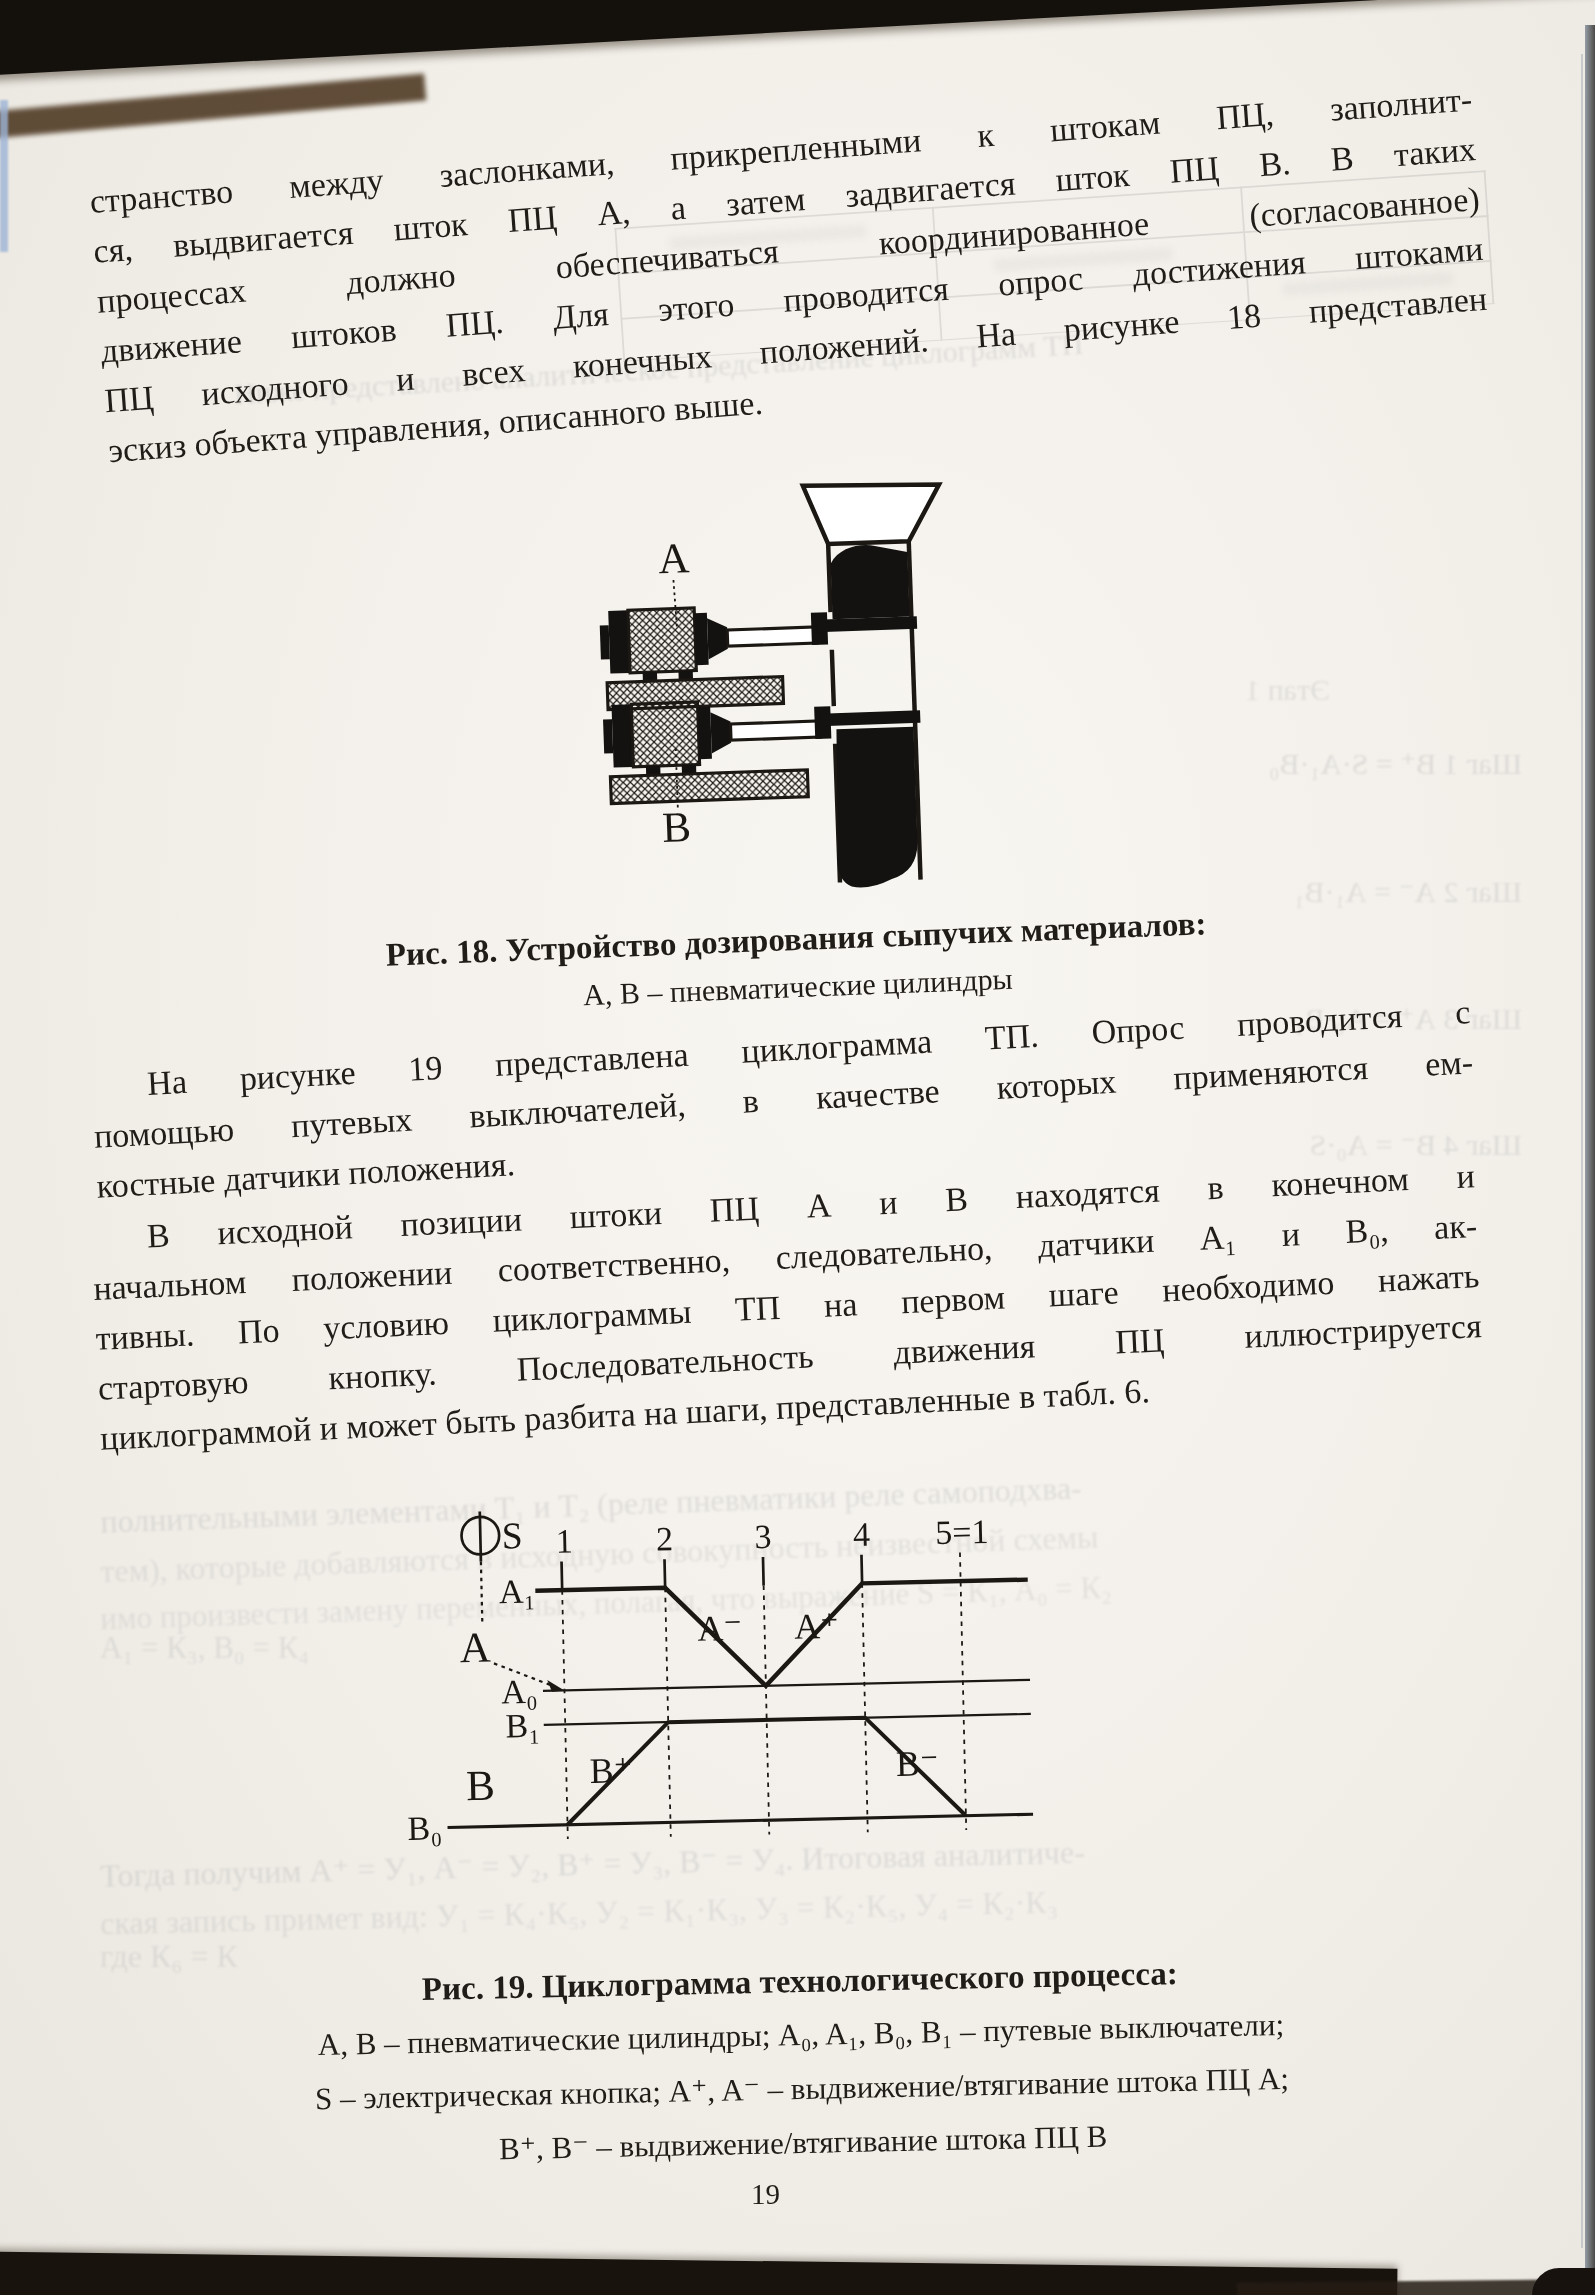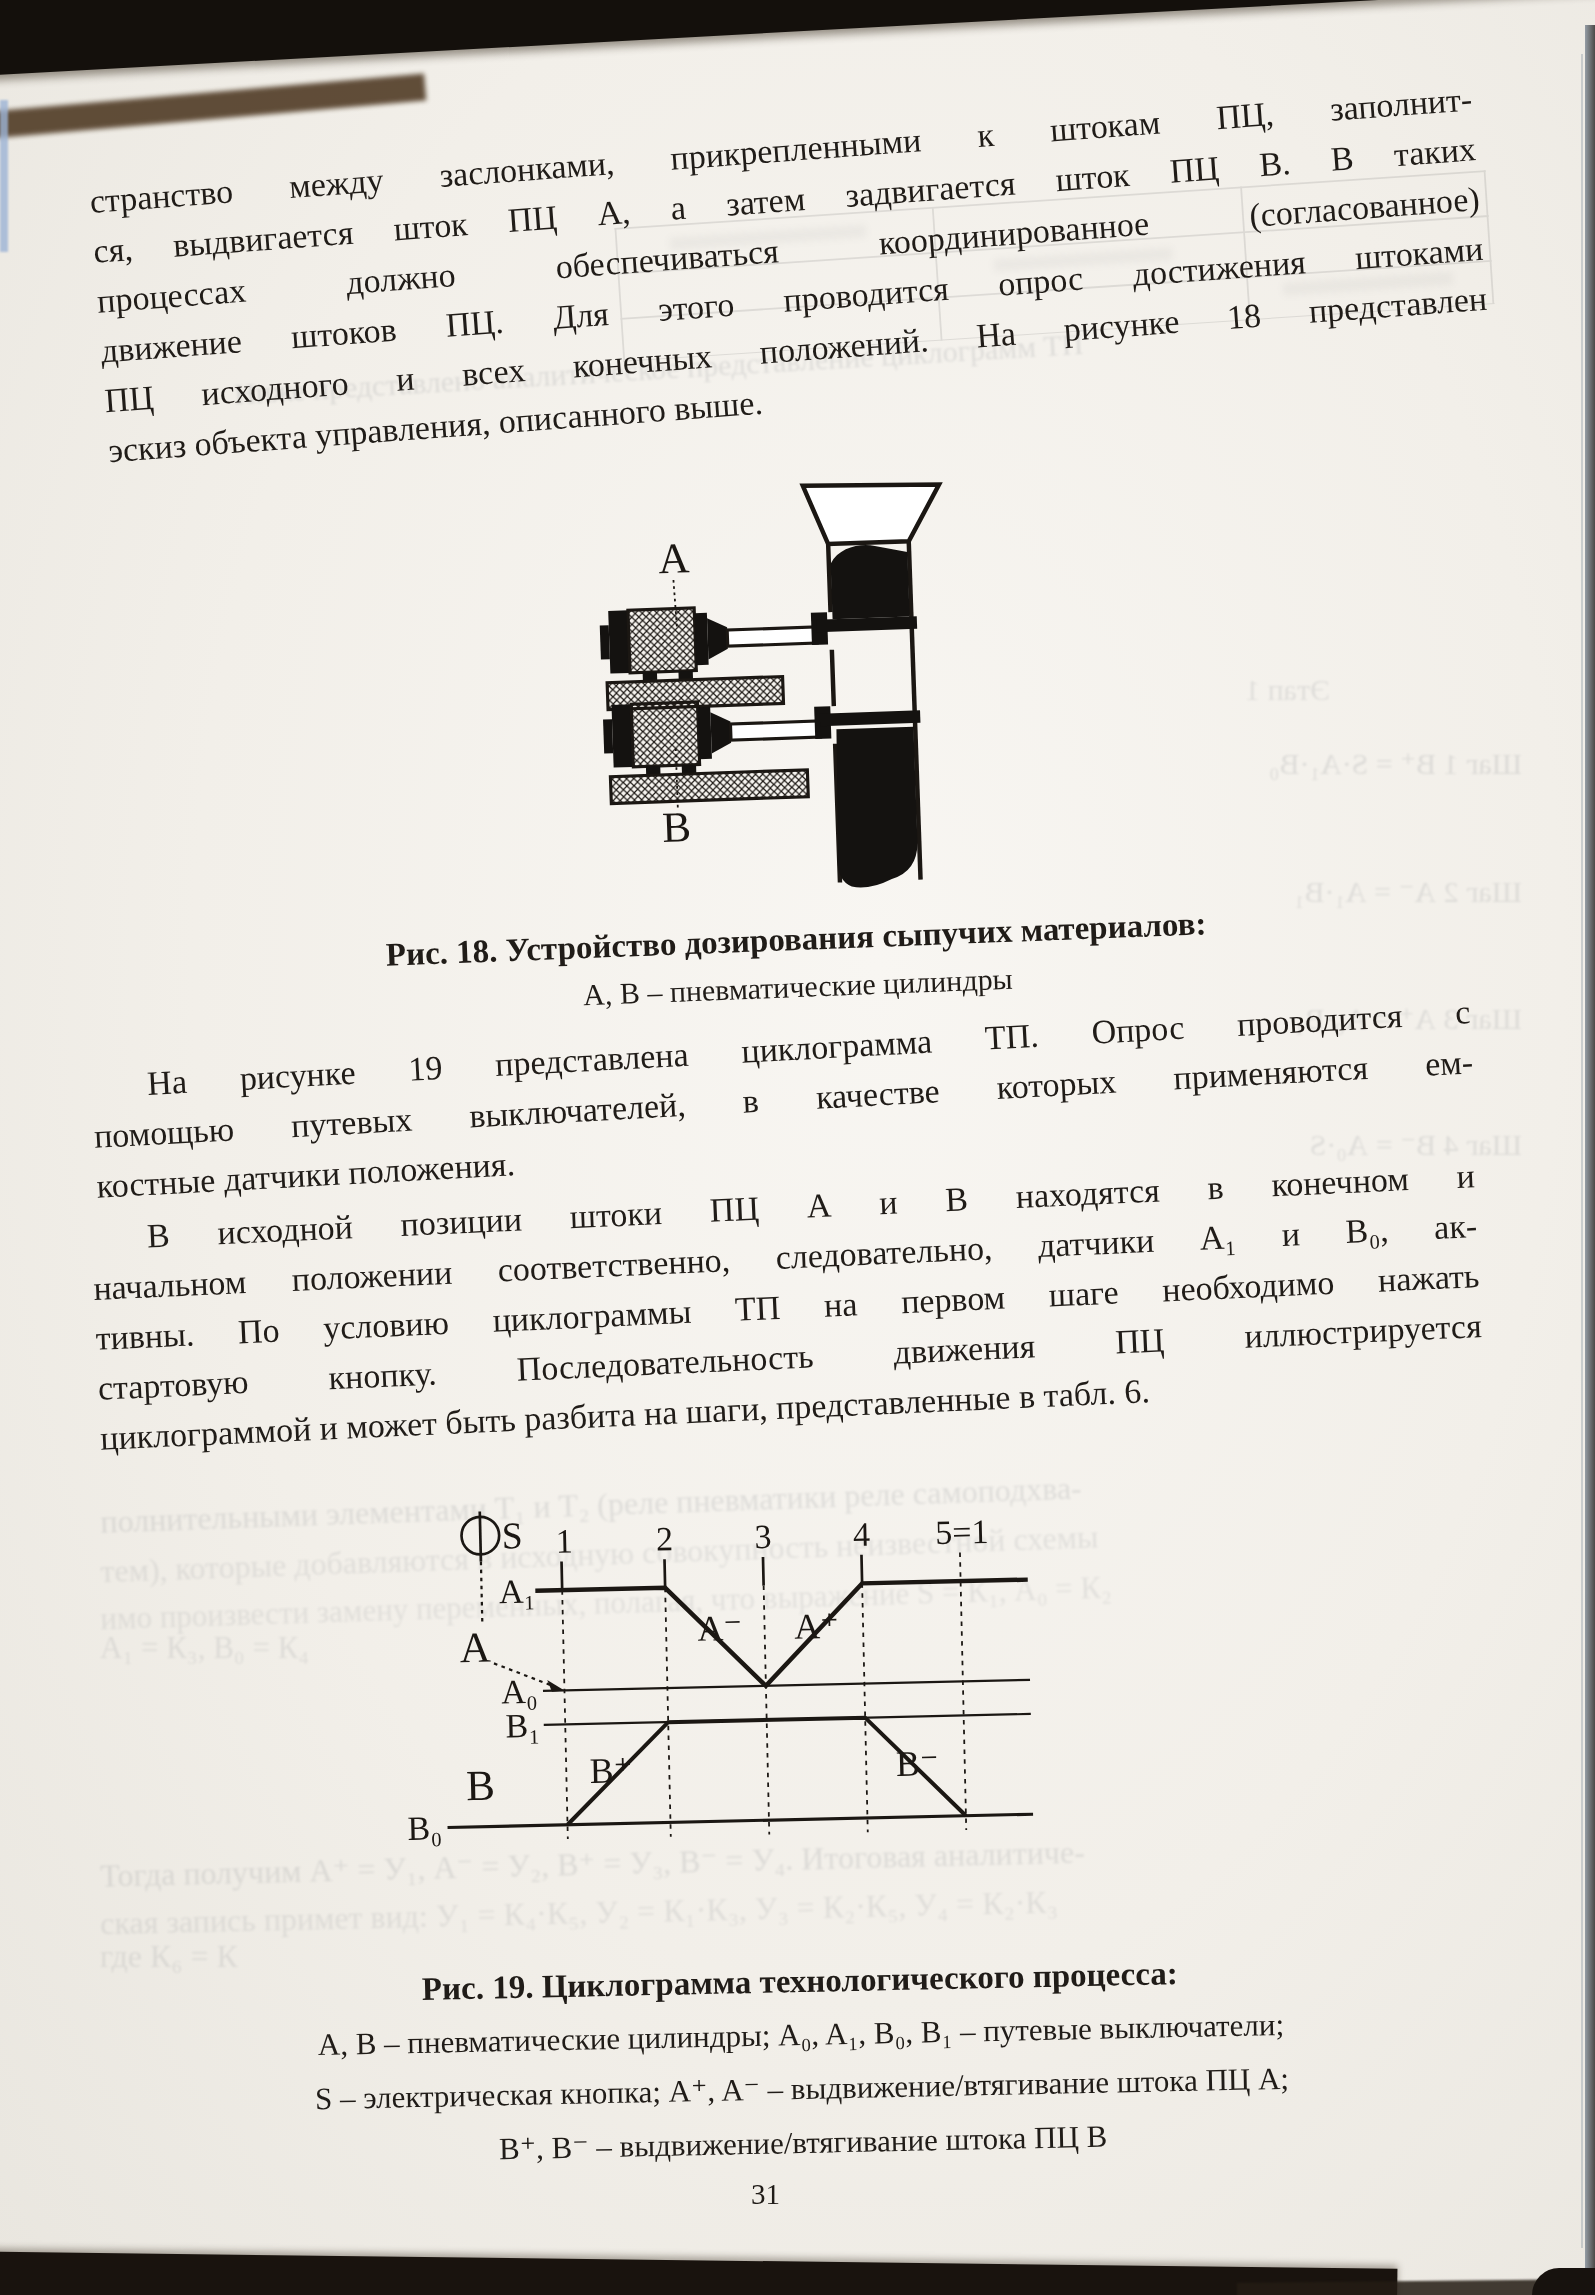--- a/index.html
+++ b/index.html
@@ -193,21 +193,21 @@
     <text x="722" y="334" font-size="40" text-anchor="middle">B⁻</text>
   </svg>
 
   <div class="abs cap" style="left:103px;top:1954px;width:1397px;transform:rotate(-1.2deg);line-height:54px;">
     <div class="bold" style="font-size:33px;">Рис. 19. Циклограмма технологического процесса:</div>
     <div style="font-size:31px;">А, В – пневматические цилиндры; A₀, A₁, B₀, B₁ – путевые выключатели;</div>
     <div style="font-size:31px;">S – электрическая кнопка; A⁺, A⁻ – выдвижение/втягивание штока ПЦ А;</div>
     <div style="font-size:31px;">B⁺, B⁻ – выдвижение/втягивание штока ПЦ В</div>
   </div>
 
-  <div class="abs" id="pagenum">31</div>
+  <div class="abs" id="pagenum">19</div>
 
   <div class="abs" id="top-band"></div>
   <div class="abs" id="top-brown"></div>
   <div class="abs" id="left-blue"></div>
   <div class="abs" id="right-edge"></div>
   <div class="abs" id="right-line"></div>
   <div class="abs" id="bottom-band"></div>
   <div class="abs" id="bottom-right-dark"></div>
   <div class="abs" id="corner-br"></div>
 </div>

